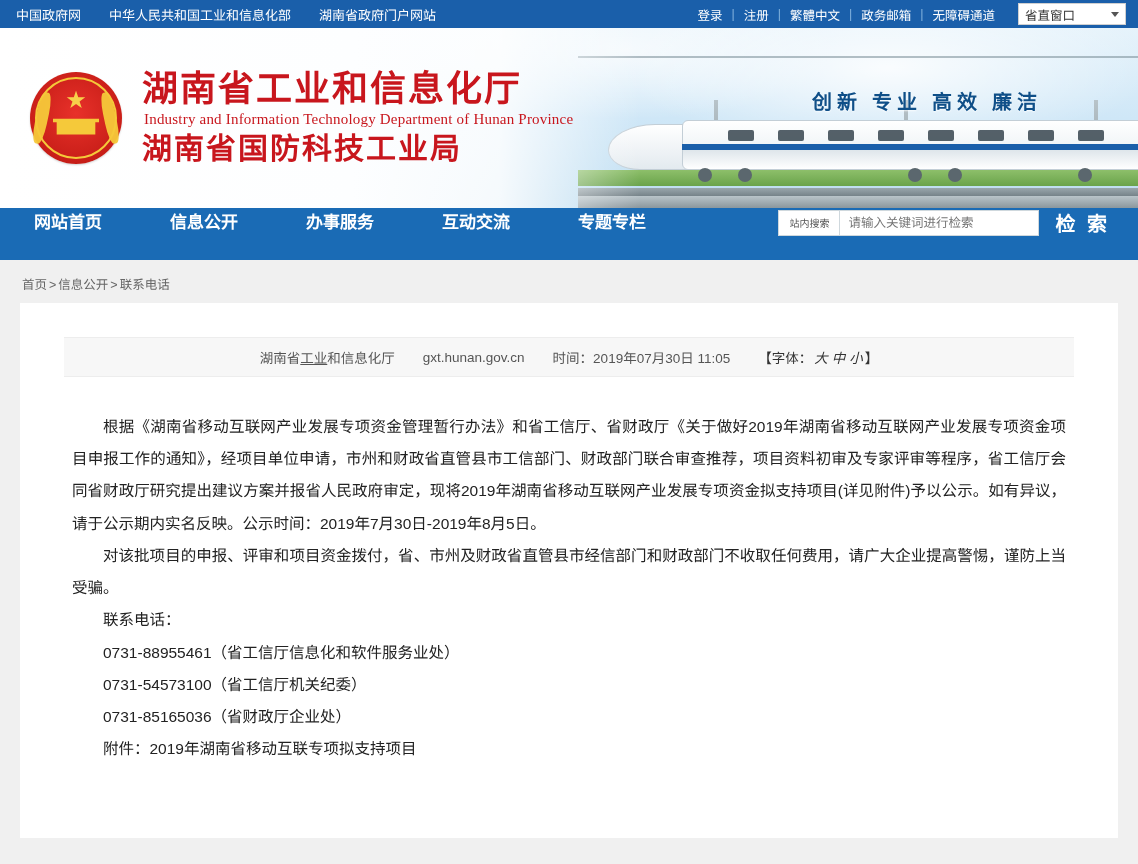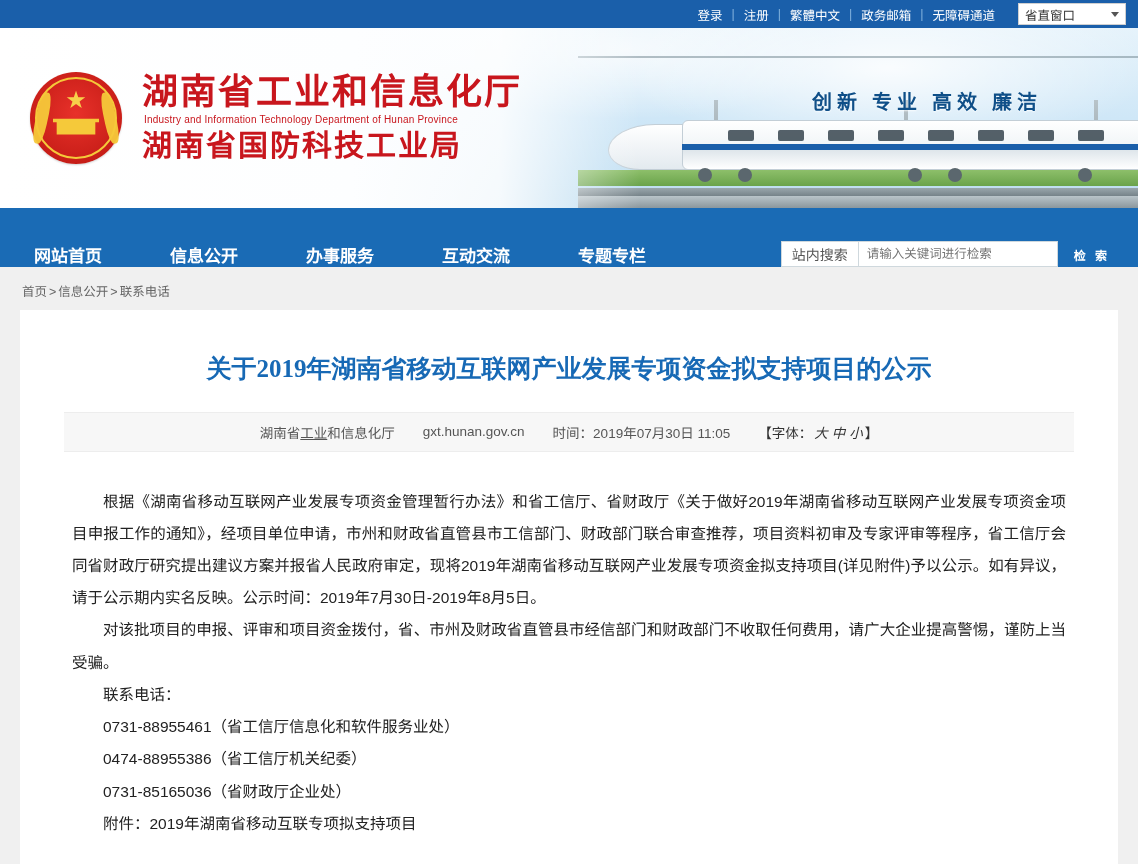--- a/index.html
+++ b/index.html
@@ -130,24 +130,24 @@
   .title-cn1 {
     color: #c8161d;
     font-size: 36px;
     font-weight: bold;
     letter-spacing: 2px;
     line-height: 1.12;
     font-family: "Liberation Serif", "DejaVu Serif", serif;
   }
   .title-en {
     color: #c8161d;
-    font-size: 10px;
+    font-size: 15px;
     letter-spacing: .2px;
     margin: 2px 0 4px 2px;
-    font-family: Liberation Sans, sans-serif;
+    font-family: Liberation Serif, serif;
   }
   .title-cn2 {
     color: #c8161d;
     font-size: 30px;
     font-weight: bold;
     letter-spacing: 2px;
     line-height: 1.15;
     font-family: "Liberation Serif", "DejaVu Serif", serif;
   }
   .slogan {
@@ -208,65 +208,65 @@
     position: absolute; bottom: 22px; width: 4px; height: 86px;
     background: linear-gradient(180deg,#b8c4ca,#8b979d);
   }
   .wire {
     position: absolute; left: 0; right: 0; top: 28px; height: 2px;
     background: rgba(120,140,150,.55);
   }
 
   
   .nav {
-    height: 59px;
+    height: 52px;
     background: #1a6bb5;
     display: flex;
-    align-items: flex-end;
+    align-items: flex-start;
     position: relative;
   }
   .nav a {
     color: #ffffff;
     text-decoration: none;
     font-size: 17px;
     font-weight: bold;
     padding: 0 34px;
     white-space: nowrap;
   }
   .nav .search-area {
     margin-left: auto;
     display: flex;
     align-items: center;
     padding-right: 18px;
   }
   .search-scope {
     height: 26px;
     background: #ffffff;
     color: #555;
-    font-size: 14px;
+    font-size: 10px;
     border: 1px solid #cfd8dd;
     border-right: none;
     display: flex; align-items: center;
     padding: 0 10px;
     white-space: nowrap;
   }
   .search-input {
     height: 26px;
     width: 200px;
     border: 1px solid #cfd8dd;
     background: #ffffff;
     font-size: 12.5px;
     color: #999;
     padding: 8px 8px;
     outline: none;
     font-family: "Liberation Sans", sans-serif;
   }
   .search-btn {
     color: #ffffff;
-    font-size: 12px;
+    font-size: 20px;
     font-weight: bold;
     letter-spacing: 3px;
     padding: 0 10px 0 16px;
     background: transparent;
     border: none;
     cursor: pointer;
     font-family: "Liberation Sans", sans-serif;
   }
 
   
@@ -327,20 +327,25 @@
     text-align: justify;
     font-family: "Liberation Sans", "DejaVu Sans", sans-serif;
   }
   .body p { margin: 0; }
   .body p.indent { text-indent: 2em; }
 </style>
 </head>
 <body>
 
 <div class="topbar">
+  <div class="topbar-left">
+    <a href="#">中国政府网</a>
+    <a href="#">中华人民共和国工业和信息化部</a>
+    <a href="#">湖南省政府门户网站</a>
+  </div>
   <div class="topbar-right">
     <a href="#">登录</a>
     <span class="tb-sep">|</span>
     <a href="#">注册</a>
     <span class="tb-sep">|</span>
     <a href="#">繁體中文</a>
     <span class="tb-sep">|</span>
     <a href="#">政务邮箱</a>
     <span class="tb-sep">|</span>
     <a href="#">无障碍通道</a>
@@ -413,35 +418,34 @@
   </div>
 </div>
 
 <div class="crumb-wrap">
   <div class="crumb">
     <a href="#">首页</a><span class="sep">&gt;</span><a href="#">信息公开</a><span class="sep">&gt;</span><a href="#">联系电话</a>
   </div>
 </div>
 
 <div class="article">
-  <div class="art-title">关于2019年湖南省移动互联网产业发展专项资金拟支持项目的公示</div>
 
   <div class="meta">
     <span class="src"><span>湖南省</span><u>工业</u><span>和信息化厅</span></span>
     <span class="gap"></span>
     <span>gxt.hunan.gov.cn</span>
     <span class="gap"></span>
     <span>时间：</span>
       <span>2019年07月30日 11:05</span>
     <span class="gap"></span>
     <span class="fontsize"><span>【字体：</span><i>大</i><i>中</i><i>小</i><span>】</span></span>
   </div>
 
   <div class="body">
     <p class="indent">根据《湖南省移动互联网产业发展专项资金管理暂行办法》和省工信厅、省财政厅《关于做好2019年湖南省移动互联网产业发展专项资金项目申报工作的通知》，经项目单位申请，市州和财政省直管县市工信部门、财政部门联合审查推荐，项目资料初审及专家评审等程序，省工信厅会同省财政厅研究提出建议方案并报省人民政府审定，现将2019年湖南省移动互联网产业发展专项资金拟支持项目(详见附件)予以公示。如有异议，请于公示期内实名反映。公示时间：2019年7月30日-2019年8月5日。</p>
     <p class="indent">对该批项目的申报、评审和项目资金拨付，省、市州及财政省直管县市经信部门和财政部门不收取任何费用，请广大企业提高警惕，谨防上当受骗。</p>
     <p class="indent">联系电话：</p>
     <p class="indent">0731-88955461（省工信厅信息化和软件服务业处）</p>
-    <p class="indent">0474-88955386（省工信厅机关纪委）</p>
+    <p class="indent">0731-54573100（省工信厅机关纪委）</p>
     <p class="indent">0731-85165036（省财政厅企业处）</p>
     <p class="indent">附件：2019年湖南省移动互联专项拟支持项目</p>
   </div>
 </div>
 
 </body></html>

